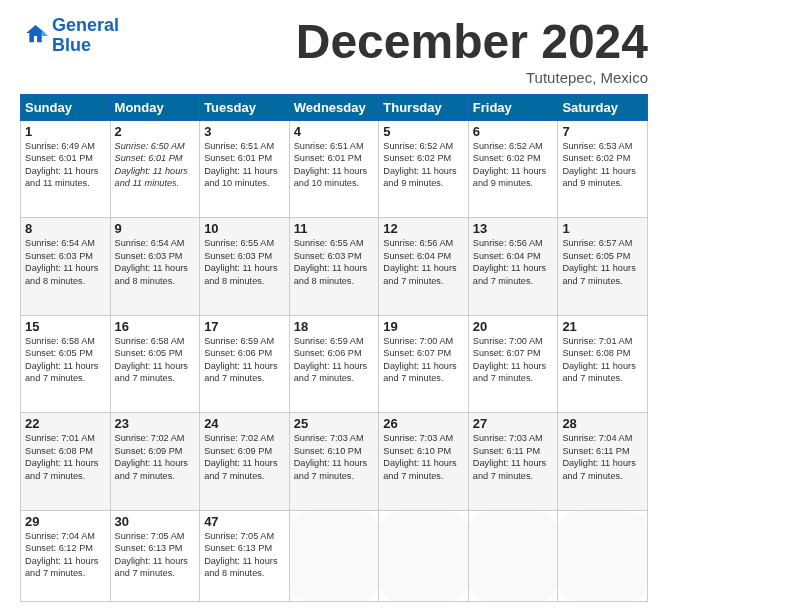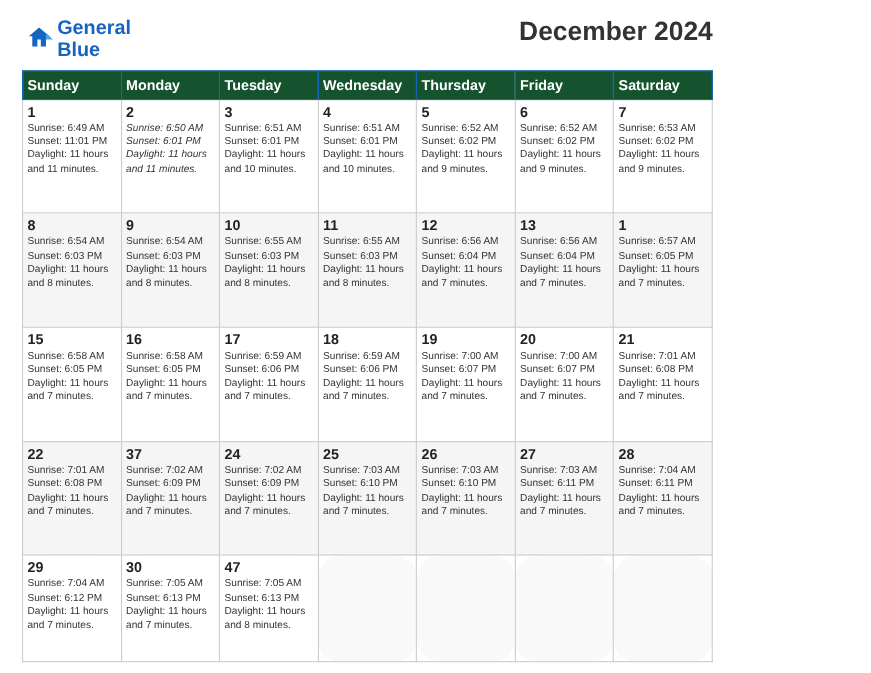--- a/index.html
+++ b/index.html
@@ -38,39 +38,39 @@
       color: #1565c0;
     }
     .logo-icon {
       width: 28px;
       height: 28px;
     }
     .title-block {
       text-align: right;
     }
     .month-title {
-      font-size: 24px;
+      font-size: 48px;
       font-weight: bold;
       color: #333;
       line-height: 1.1;
       margin-left: 25px;
     }
     .location {
       font-size: 15px;
       color: #555;
       text-align: right;
     }
     .calendar {
       flex: 1;
       border-collapse: collapse;
       width: 100%;
       font-size: 10px;
     }
     .calendar th {
-      background-color: #14532d;
+      background-color: #0369a1;
       color: #fff;
       padding: 5px 4px;
       text-align: left;
       font-size: 13px;
       font-weight: bold;
       border: 1px solid #1565c0;
     }
     .calendar td {
       border: 1px solid #ccc;
       vertical-align: top;
@@ -116,41 +116,42 @@
         <polygon points="20,4 32,14 28,14 28,26 22,26 22,18 18,18 18,26 12,26 12,14 8,14" fill="#1565c0"></polygon>
         <polygon points="28,10 36,18 28,18" fill="#42a5f5"></polygon>
       </svg>
       <div class="logo-text">
         <div><span>General</span></div>
         <div><span>Blue</span></div>
       </div>
     </div>
     <div class="title-block">
       <div class="month-title">December 2024</div>
+      <div class="location">Tututepec, Mexico</div>
     </div>
   </div>
 
   <table class="calendar">
     <thead>
       <tr>
         <th>Sunday</th>
         <th>Monday</th>
         <th>Tuesday</th>
         <th>Wednesday</th>
         <th>Thursday</th>
         <th>Friday</th>
         <th>Saturday</th>
       </tr>
     </thead>
     <tbody id="calendar-body">
     <tr>
           <td>
             <span class="day-num">1</span>
             <div class="day-info" style="white-space: pre-line;">Sunrise: 6:49 AM
-Sunset: 11:01 PM
+Sunset: 6:01 PM
 Daylight: 11 hours
 and 11 minutes.</div>
           </td>
           <td>
             <span class="day-num">2</span>
             <div class="day-info" style="white-space: pre-line; font-style: italic;">Sunrise: 6:50 AM
 Sunset: 6:01 PM
 Daylight: 11 hours
 and 11 minutes.</div>
           </td>
@@ -294,21 +295,21 @@
         </tr>
         <tr>
           <td>
             <span class="day-num">22</span>
             <div class="day-info" style="white-space: pre-line;">Sunrise: 7:01 AM
 Sunset: 6:08 PM
 Daylight: 11 hours
 and 7 minutes.</div>
           </td>
           <td>
-            <span class="day-num">37</span>
+            <span class="day-num">23</span>
             <div class="day-info" style="white-space: pre-line;">Sunrise: 7:02 AM
 Sunset: 6:09 PM
 Daylight: 11 hours
 and 7 minutes.</div>
           </td>
           <td>
             <span class="day-num">24</span>
             <div class="day-info" style="white-space: pre-line;">Sunrise: 7:02 AM
 Sunset: 6:09 PM
 Daylight: 11 hours

